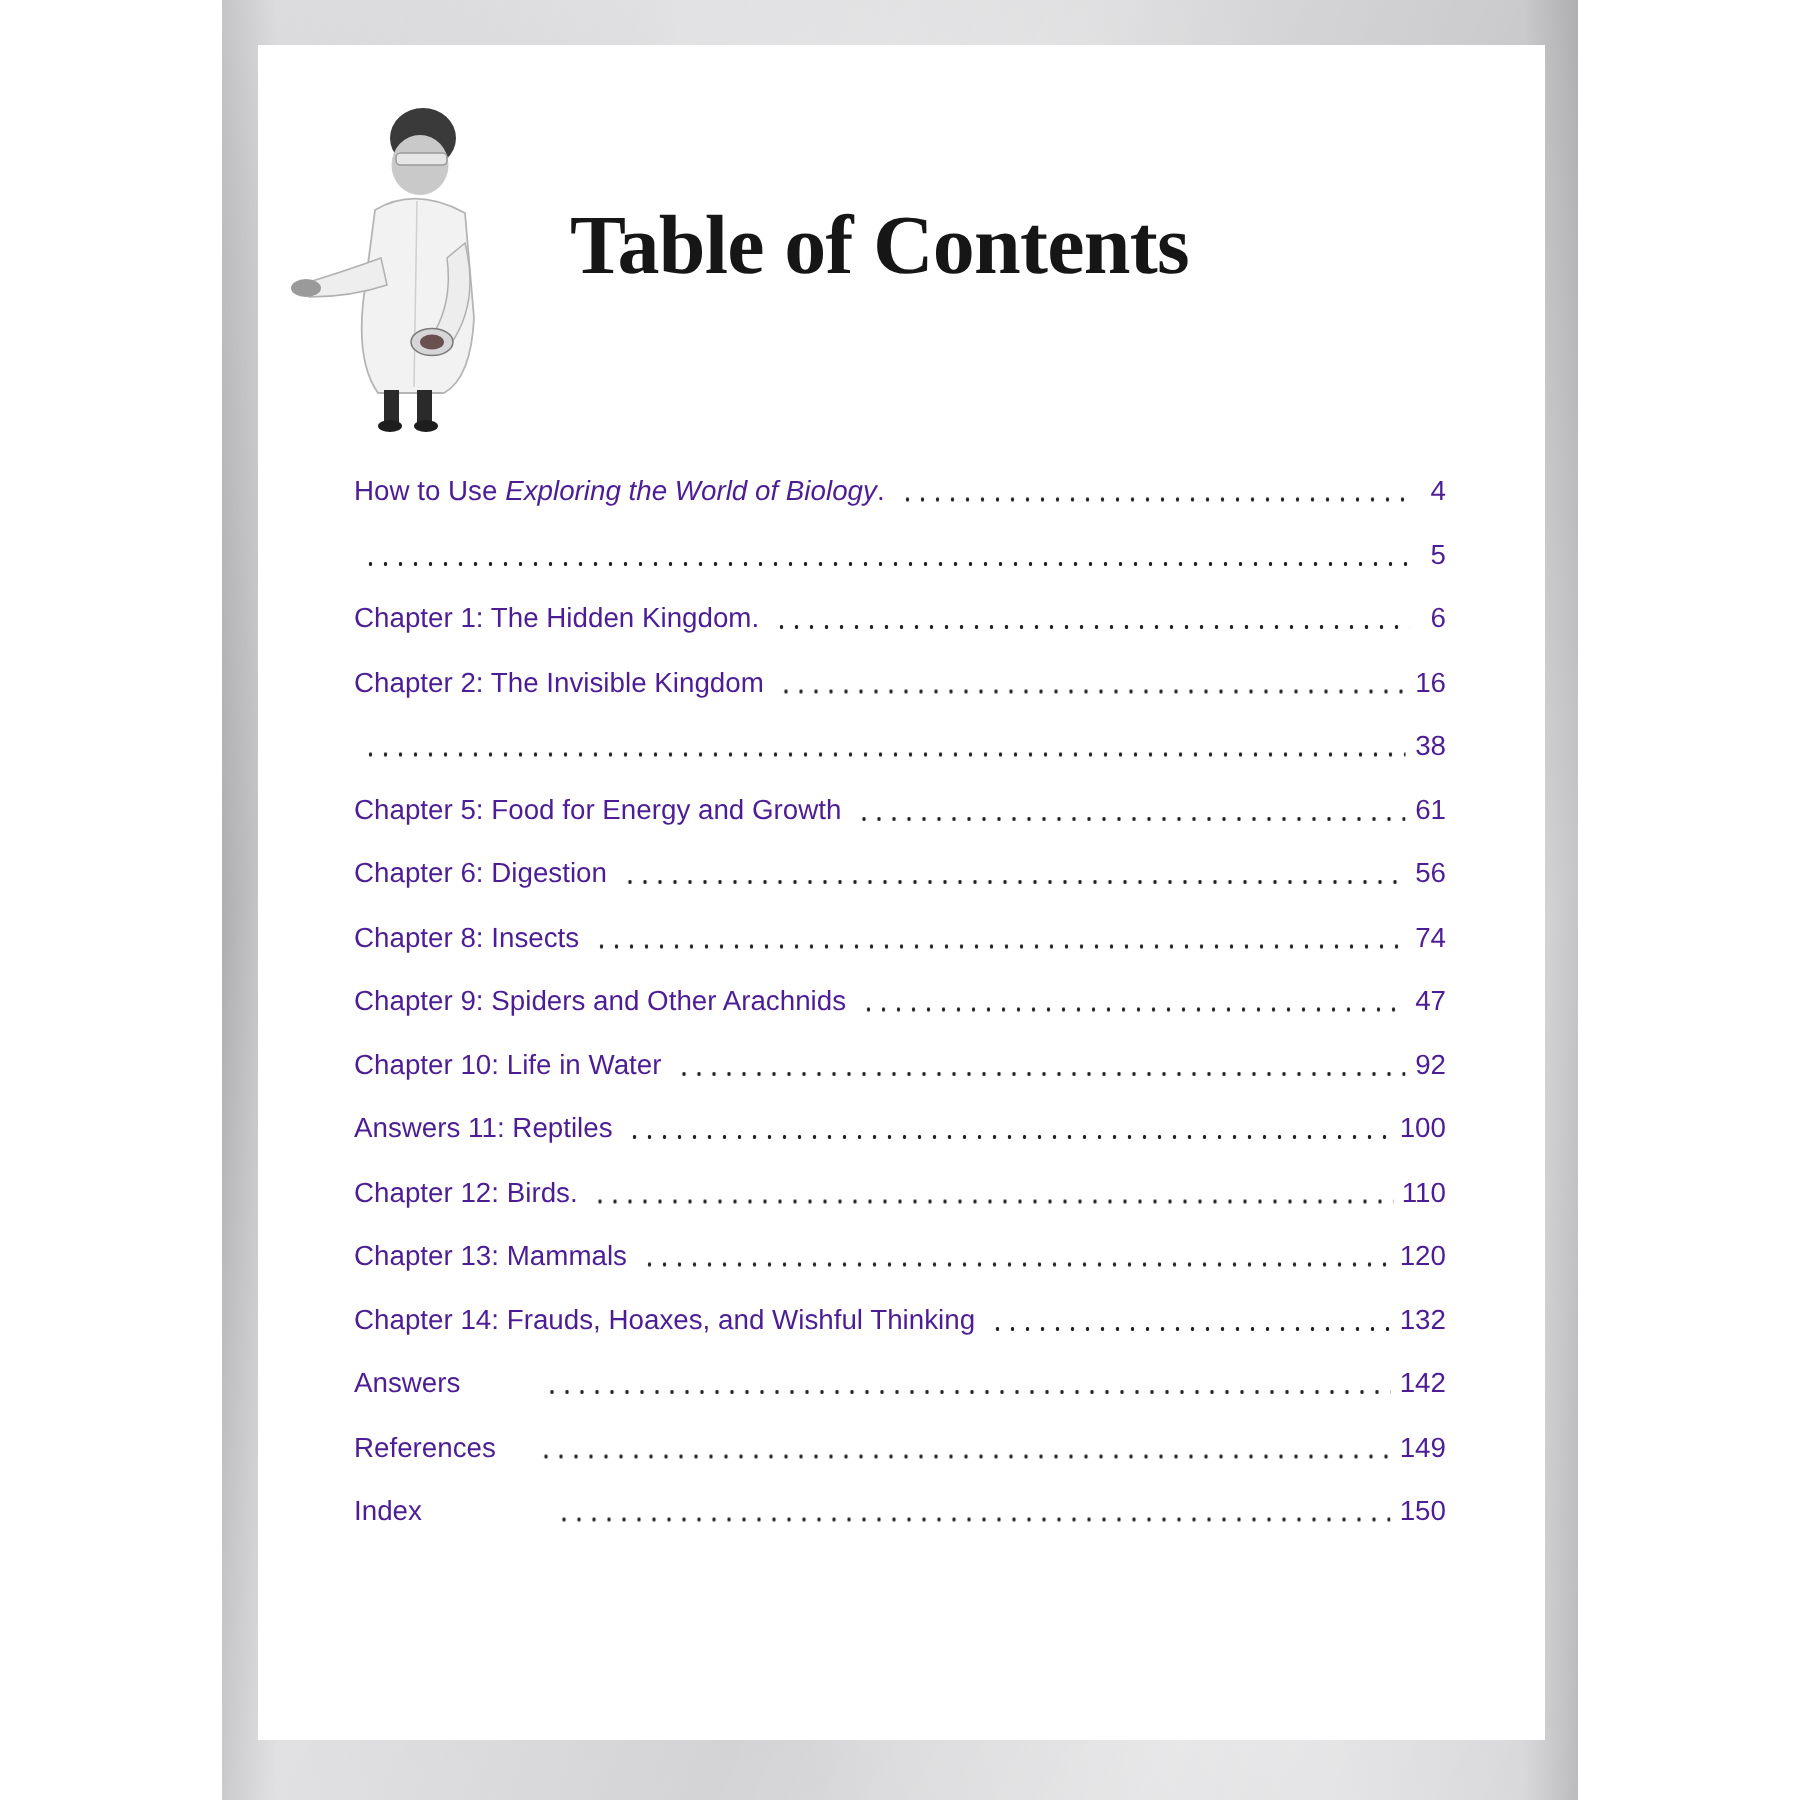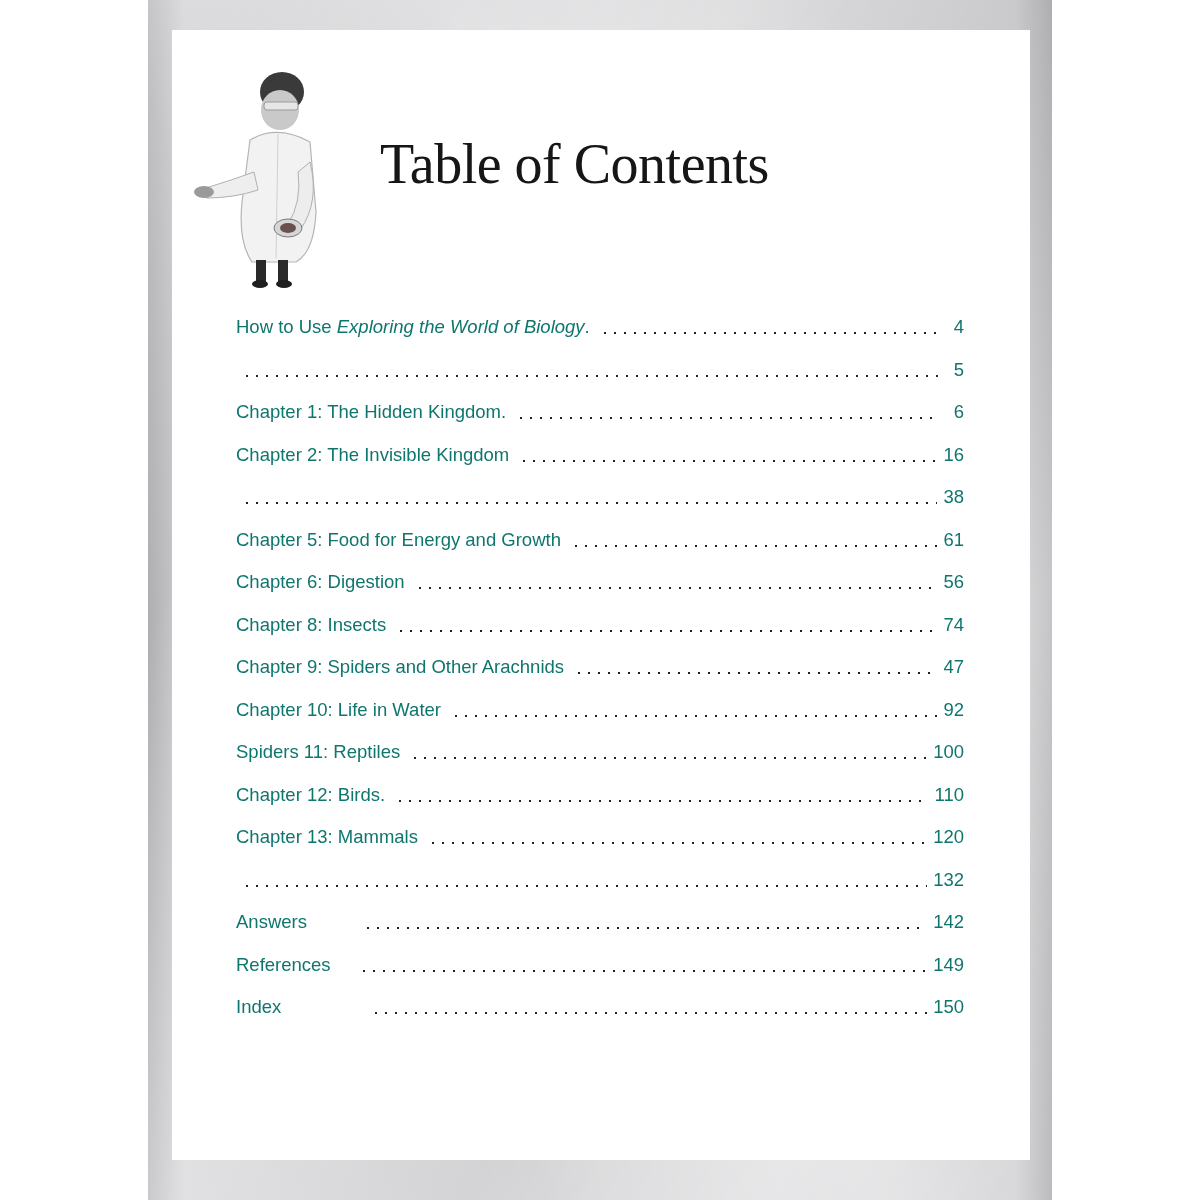--- a/index.html
+++ b/index.html
@@ -18,28 +18,28 @@
   .page {
     position:absolute; left:172px; top:30px; width:858px; height:1130px;
     background:#ffffff;
   }
   .figure {
     position:absolute; left:192px; top:62px; width:150px; height:228px;
   }
   .title {
     position:absolute; left:380px; top:136px;
     font-family:"Liberation Serif", serif; font-size:56px; color:#161616;
-    letter-spacing:-0.5px; margin:0; font-weight:normal; line-height:1;
+    letter-spacing:-0.5px; margin:0; font-weight:bold; line-height:1;
   }
   .toc {
     position:absolute; left:236px; top:306px; width:728px;
   }
   .row {
     position:relative; height:42.5px; display:flex; align-items:center;
-    font-size:18.5px; color:#0f766e;
+    font-size:18.5px; color:#4c1d95;
   }
   .row .label { white-space:nowrap; padding-right:4px; }
   .row .label i { font-style:italic; }
   .row .gap { display:inline-block; }
   .row .dots {
     flex:1; height:1px; margin:0 6px; align-self:center; margin-top:12px;
     background-image: radial-gradient(circle, #222 1.1px, transparent 1.4px);
     background-size:10px 4px; background-repeat:repeat-x; height:4px;
   }
   .row .page-num { white-space:nowrap; min-width:18px; text-align:right; }
@@ -119,35 +119,36 @@
       <span class="label"><span>Chapter 9: Spiders and Other Arachnids</span></span>
       <span class="dots"></span>
       <span class="page-num">47</span>
     </div>
     <div class="row">
       <span class="label"><span>Chapter 10: Life in Water</span></span>
       <span class="dots"></span>
       <span class="page-num">92</span>
     </div>
     <div class="row">
-      <span class="label"><span>Spiders 11: Reptiles</span></span>
+      <span class="label"><span>Answers 11: Reptiles</span></span>
       <span class="dots"></span>
       <span class="page-num">100</span>
     </div>
     <div class="row">
       <span class="label"><span>Chapter 12: Birds.</span></span>
       <span class="dots"></span>
       <span class="page-num">110</span>
     </div>
     <div class="row">
       <span class="label"><span>Chapter 13: Mammals</span></span>
       <span class="dots"></span>
       <span class="page-num">120</span>
     </div>
     <div class="row">
+      <span class="label"><span>Chapter 14: Frauds, Hoaxes, and Wishful Thinking</span></span>
       <span class="dots"></span>
       <span class="page-num">132</span>
     </div>
     <div class="row">
       <span class="label"><span>Answers</span></span>
       <span class="gap" style="width: 46px;"></span>
       <span class="dots"></span>
       <span class="page-num">142</span>
     </div>
     <div class="row">

